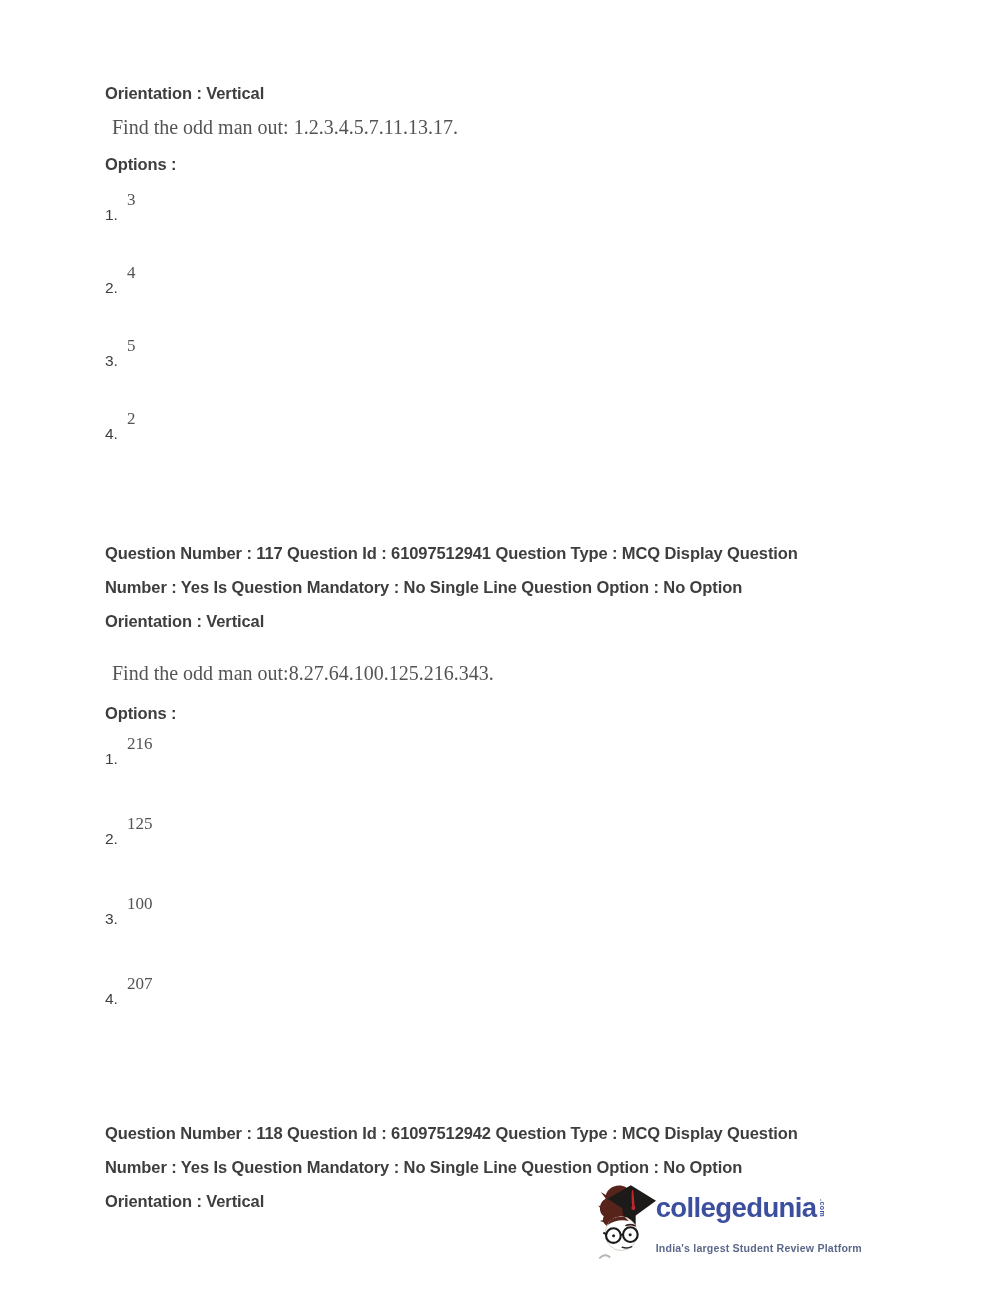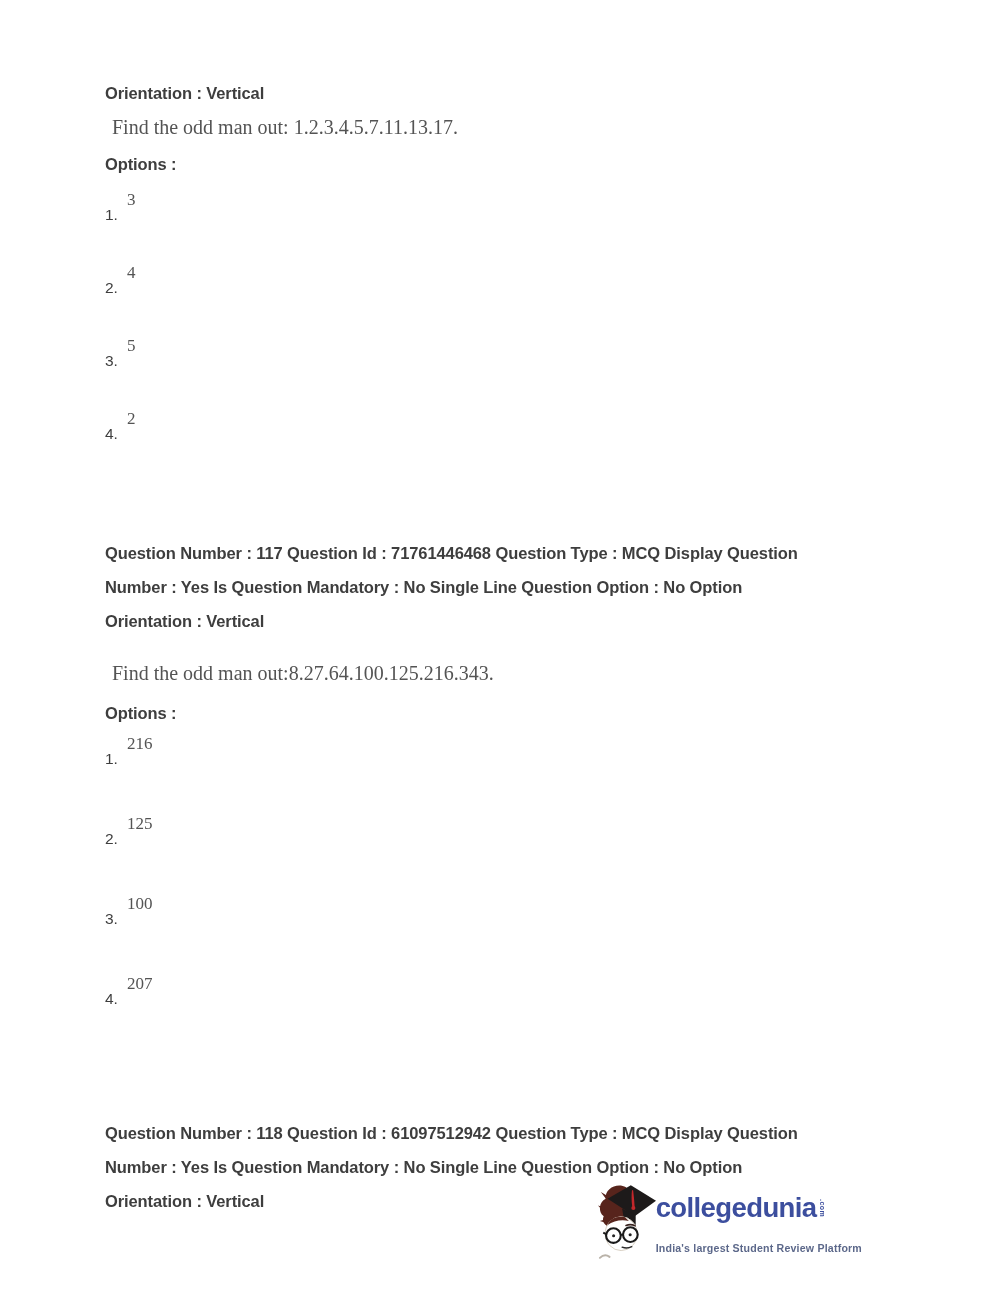--- a/index.html
+++ b/index.html
@@ -137,21 +137,21 @@
         </div>
         <div class="opt">
           <span class="opt-num">4.</span>
           <span class="opt-val">2</span>
         </div>
       </div>
     </div>
 
     <div class="qblock">
       <div class="hblock q2-header">
-        <div class="hline">Question Number : 117 Question Id : 71761446468 Question Type : MCQ Display Question</div>
+        <div class="hline">Question Number : 117 Question Id : 61097512941 Question Type : MCQ Display Question</div>
         <div class="hline">Number : Yes Is Question Mandatory : No Single Line Question Option : No Option</div>
         <div class="hline">Orientation : Vertical</div>
       </div>
       <div class="serif-line q2-text">Find the odd man out:8.27.64.100.125.216.343.</div>
       <div class="bold-line q2-optlabel">Options :</div>
       <div class="optlist q2-optlist optlist-b">
         <div class="opt">
           <span class="opt-num">1.</span>
           <span class="opt-val">216</span>
         </div>

